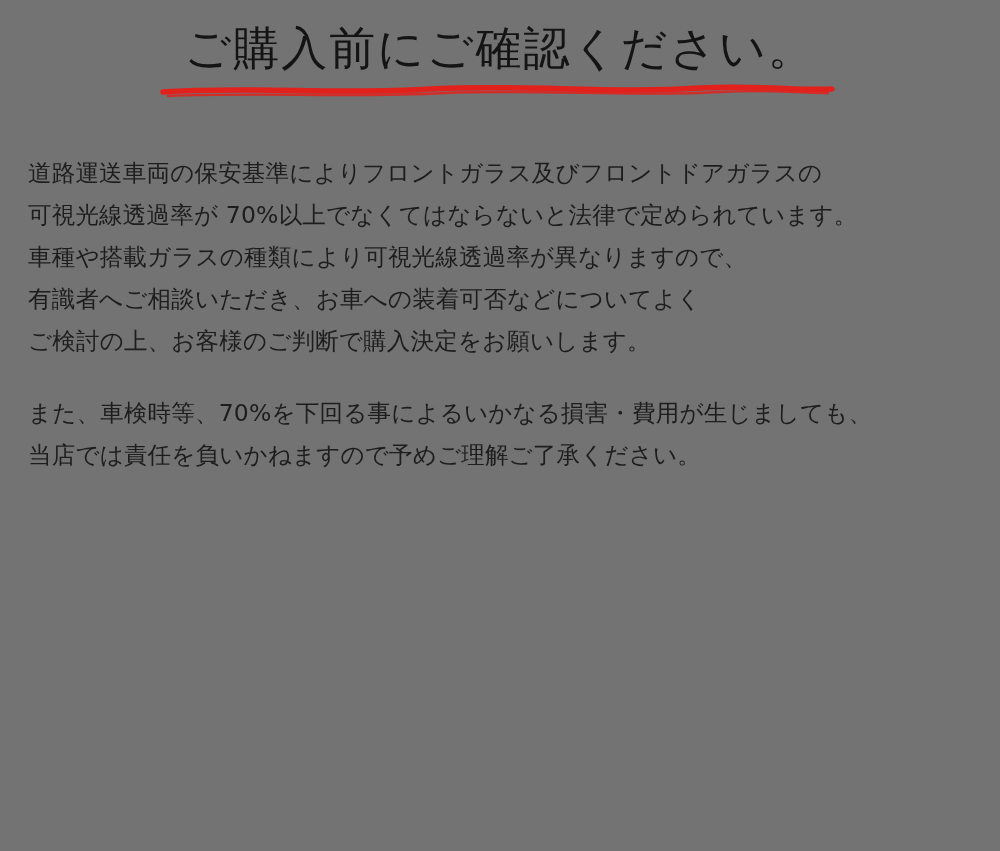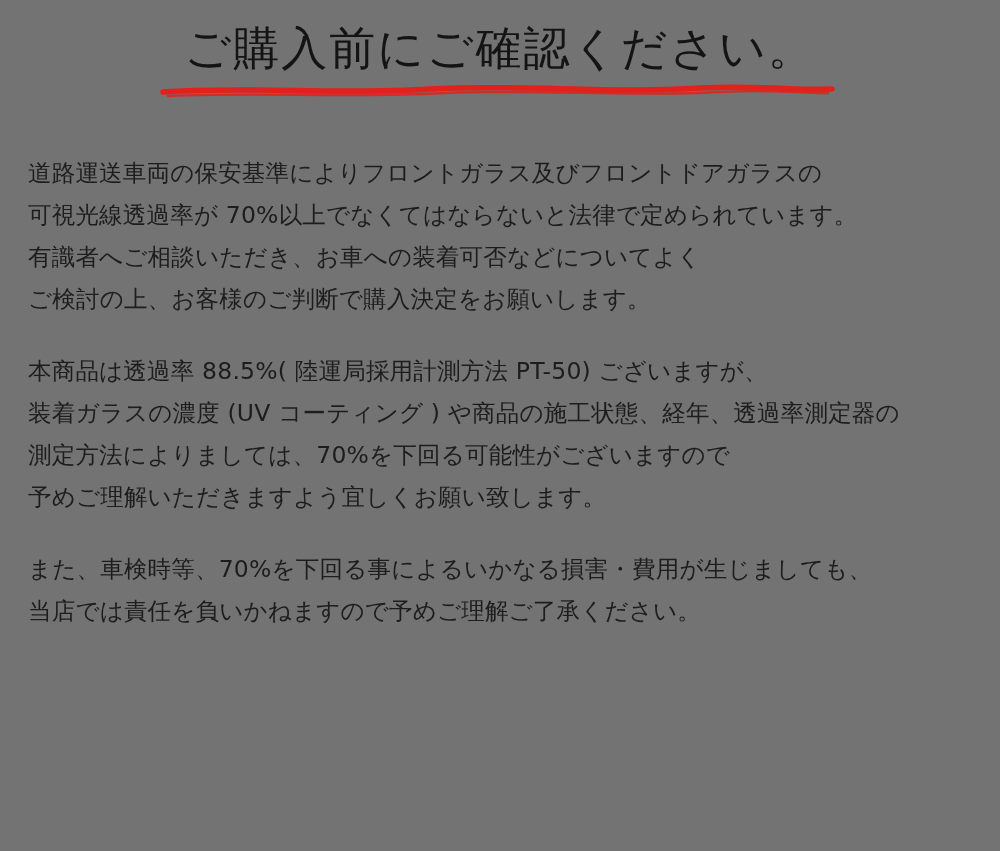--- a/index.html
+++ b/index.html
@@ -78,30 +78,25 @@
         <path d="M168 15 C 260 11, 350 17, 445 12 C 540 8, 630 16, 720 11 C 775 8, 810 13, 828 12" stroke="#e2211c" stroke-width="2.4" fill="none" stroke-linecap="round" opacity="0.85"></path>
       </svg>
     </div>
   </div>
 
   <div class="body-block">
 
     <div class="para">
       <div class="line">道路運送車両の保安基準によりフロントガラス及びフロントドアガラスの</div>
       <div class="line">可視光線透過率が 70%以上でなくてはならないと法律で定められています。</div>
+      <div class="line">車種や搭載ガラスの種類により可視光線透過率が異なりますので、</div>
       <div class="line">有識者へご相談いただき、お車への装着可否などについてよく</div>
       <div class="line">ご検討の上、お客様のご判断で購入決定をお願いします。</div>
     </div>
 
-    <div class="para">
-      <div class="line">本商品は透過率 88.5%( 陸運局採用計測方法 PT-50) ございますが、</div>
-      <div class="line">装着ガラスの濃度 (UV コーティング ) や商品の施工状態、経年、透過率測定器の</div>
-      <div class="line">測定方法によりましては、70%を下回る可能性がございますので</div>
-      <div class="line">予めご理解いただきますよう宜しくお願い致します。</div>
-    </div>
 
     <div class="para">
       <div class="line">また、車検時等、70%を下回る事によるいかなる損害・費用が生じましても、</div>
       <div class="line">当店では責任を負いかねますので予めご理解ご了承ください。</div>
     </div>
 
   </div>
 </div>
 
 </body></html>

